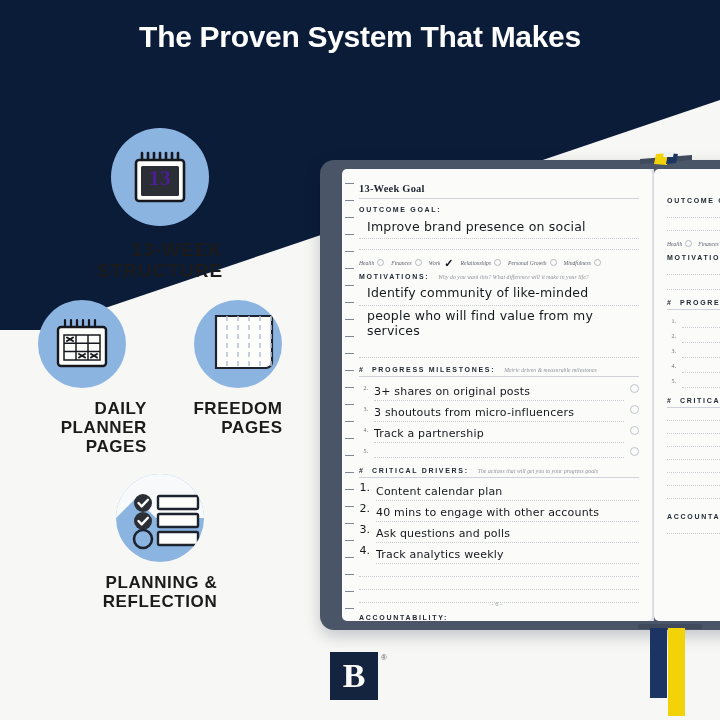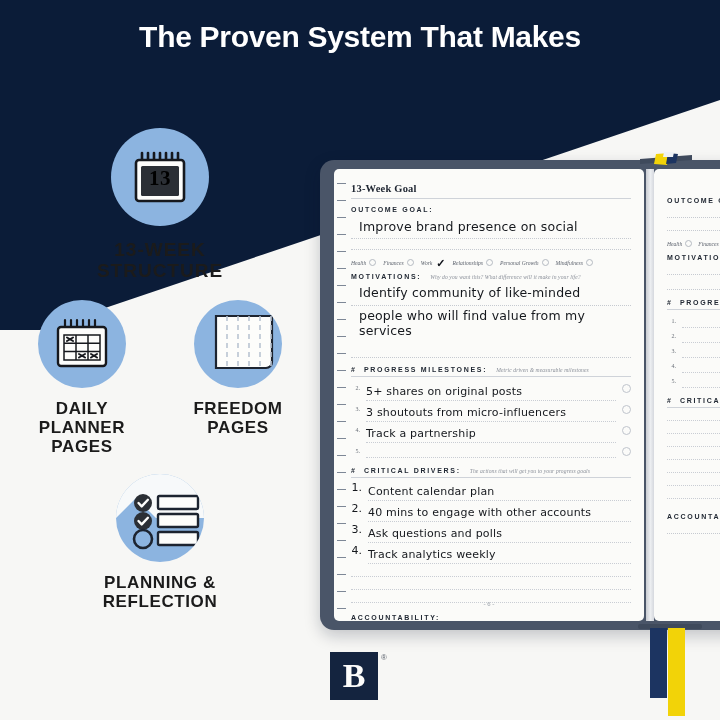--- a/index.html
+++ b/index.html
@@ -36,39 +36,39 @@
   }
   .feat-solo{width:100%;display:flex;flex-direction:column;align-items:center;}
   .circle{
     border-radius:50%;background:#8cb4e0;
     display:flex;align-items:center;justify-content:center;
     position:relative;overflow:hidden;flex:none;
   }
   .c-lg{width:98px;height:98px;}
   .c-md{width:88px;height:88px;}
   .feat-label{
-    margin-top:11px;text-align:center;color:#1b1b1b;
+    margin-top:11px;text-align:right;color:#1b1b1b;
     font-weight:bold;font-size:17px;line-height:1.12;
     letter-spacing:0.6px;text-transform:uppercase;
   }
   .feat-label.big{font-size:19px;letter-spacing:1px;margin-top:13px;}
   .gap-row{margin-top:18px;}
 
   
   .book{
     position:absolute;z-index:4;left:320px;top:160px;
     width:430px;height:478px;
   }
   .cover{
     position:absolute;left:0;top:0;width:430px;height:470px;
     background:#4a5568;border-radius:14px 6px 6px 14px;
     box-shadow:0 6px 16px rgba(10,20,40,.22);
   }
   .page-left{
-    position:absolute;left:14px;top:9px;width:310px;height:452px;
+    position:absolute;left:22px;top:9px;width:310px;height:452px;
     background:#fbfbf9;border-radius:5px;overflow:hidden;
   }
   .page-right{
     position:absolute;left:334px;top:9px;width:96px;height:452px;
     background:#fbfbf9;border-radius:5px;overflow:hidden;
   }
   .gutter{
     position:absolute;left:326px;top:9px;width:8px;height:452px;
     background:linear-gradient(90deg,#c9ccd2,#eceef1 55%,#d5d8de);
   }
@@ -179,21 +179,21 @@
             <line x1="25" y1="7" x2="25" y2="17"></line>
             <line x1="31" y1="7" x2="31" y2="17"></line>
             <line x1="37" y1="7" x2="37" y2="17"></line>
             <line x1="43" y1="7" x2="43" y2="17"></line>
             <line x1="49" y1="7" x2="49" y2="17"></line>
           </g>
           <rect x="7" y="14" width="48" height="41" rx="3" fill="#fdfdfb" stroke="#16181d" stroke-width="2.6"></rect>
           <rect x="12" y="20" width="38" height="30" rx="1.5" fill="#2b2f35"></rect>
         </svg>
         <div style="position:absolute;left:0;right:0;top:50%;transform:translateY(-44%);text-align:center;">
-          <span style="font-family:'Liberation Serif',serif;color:#000000;font-size:21px;font-weight:bold;letter-spacing:.5px;">13</span>
+          <span style="font-family:'Liberation Serif',serif;color:#4c1d95;font-size:21px;font-weight:bold;letter-spacing:.5px;">13</span>
         </div>
       </div>
       <div class="feat-label big">
         <span>13-WEEK</span><br>
         <span>STRUCTURE</span>
       </div>
     </div>
 
     <div class="feat-row gap-row">
 
@@ -373,21 +373,21 @@
         <div class="sec-head" style="margin-top:8px;">
           <div class="sec-label" style="letter-spacing:0;">#</div>
           <div class="sec-label">PROGRESS MILESTONES:</div>
           <div class="sec-hint">Metric driven &amp; measurable milestones</div>
         </div>
         <div class="rule" style="margin:3px 0 4px;"></div>
 
         <div>
           <div class="numrow">
             <div class="num">2.</div>
-            <div class="entry"><span class="hand sm">5+ shares on original posts</span></div>
+            <div class="entry"><span class="hand sm">3+ shares on original posts</span></div>
             <div class="circ-right"></div>
           </div>
           <div class="numrow">
             <div class="num">3.</div>
             <div class="entry"><span class="hand sm">3 shoutouts from micro-influencers</span></div>
             <div class="circ-right"></div>
           </div>
           <div class="numrow">
             <div class="num">4.</div>
             <div class="entry"><span class="hand sm">Track a partnership</span></div>

